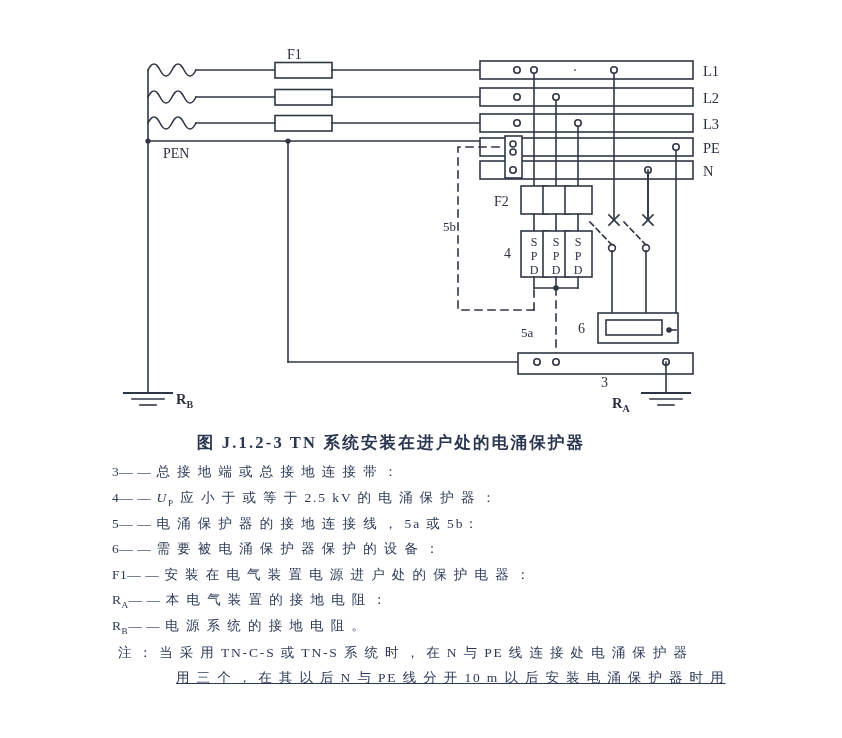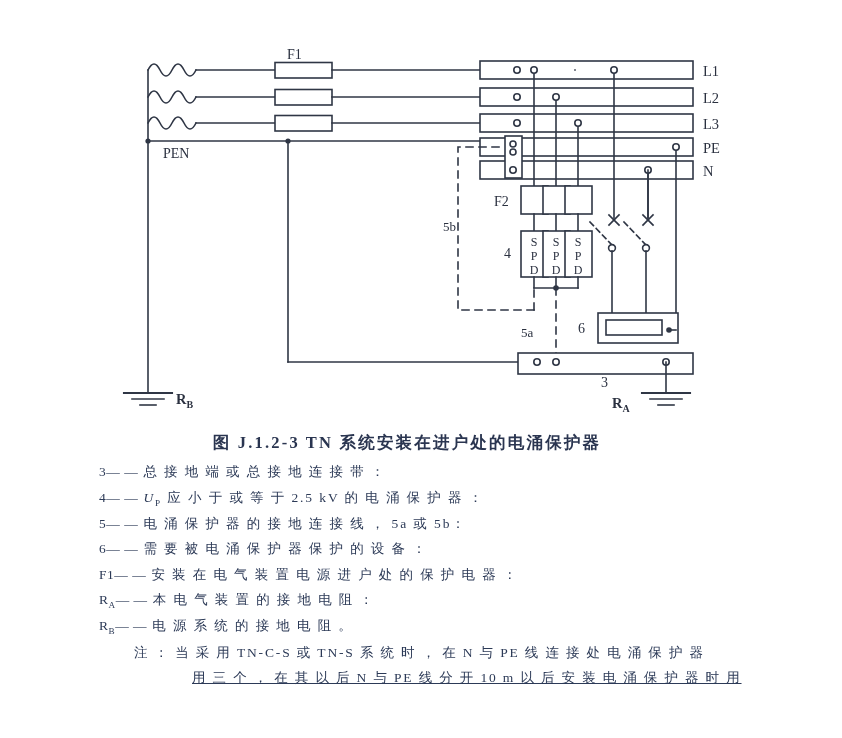--- a/index.html
+++ b/index.html
@@ -5,40 +5,40 @@
 <style>
   html,body{margin:0;padding:0;background:#ffffff;}
   body{
     width:842px;height:738px;position:relative;overflow:hidden;
     font-family:"Liberation Serif","DejaVu Serif",serif;
     color:#2b3140;
   }
   #figure-wrap{position:absolute;left:0;top:0;width:842px;height:738px;}
   svg.diagram{position:absolute;left:0;top:0;width:842px;height:738px;}
   .cap-block{
-    position:absolute;left:16px;top:432px;width:772px;
+    position:absolute;left:0;top:432px;width:772px;
   }
   .fig-title{
     text-align:center;
     font-size:16.5px;
     letter-spacing:2.2px;
     font-weight:600;
     color:#2a3550;
     padding-left:10px;
     white-space:nowrap;
   }
   .legend{
     margin:0;padding:0;list-style:none;
     margin-top:9px;
   }
   .legend li{
     font-size:13.5px;
     letter-spacing:1.9px;
     color:#2c3a57;
-    padding-left:83px;
+    padding-left:112px;
     margin-bottom:7.5px;
     white-space:nowrap;
   }
   .legend li .lead{letter-spacing:0.5px;}
   .note{
     font-size:13.5px;
     letter-spacing:1.85px;
     color:#2c3a57;
     padding-left:118px;
     margin-top:2px;

